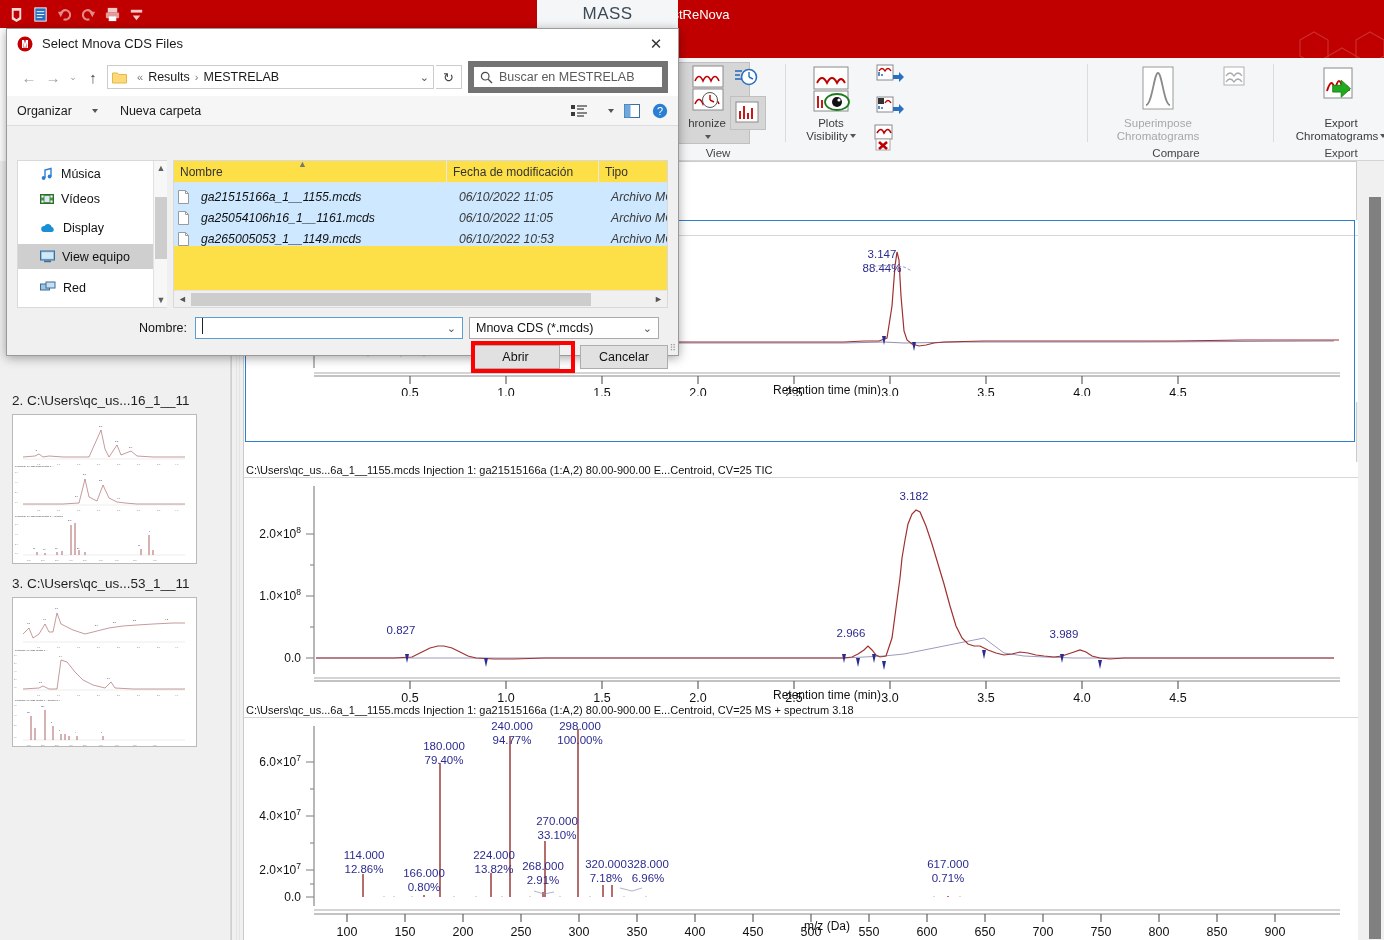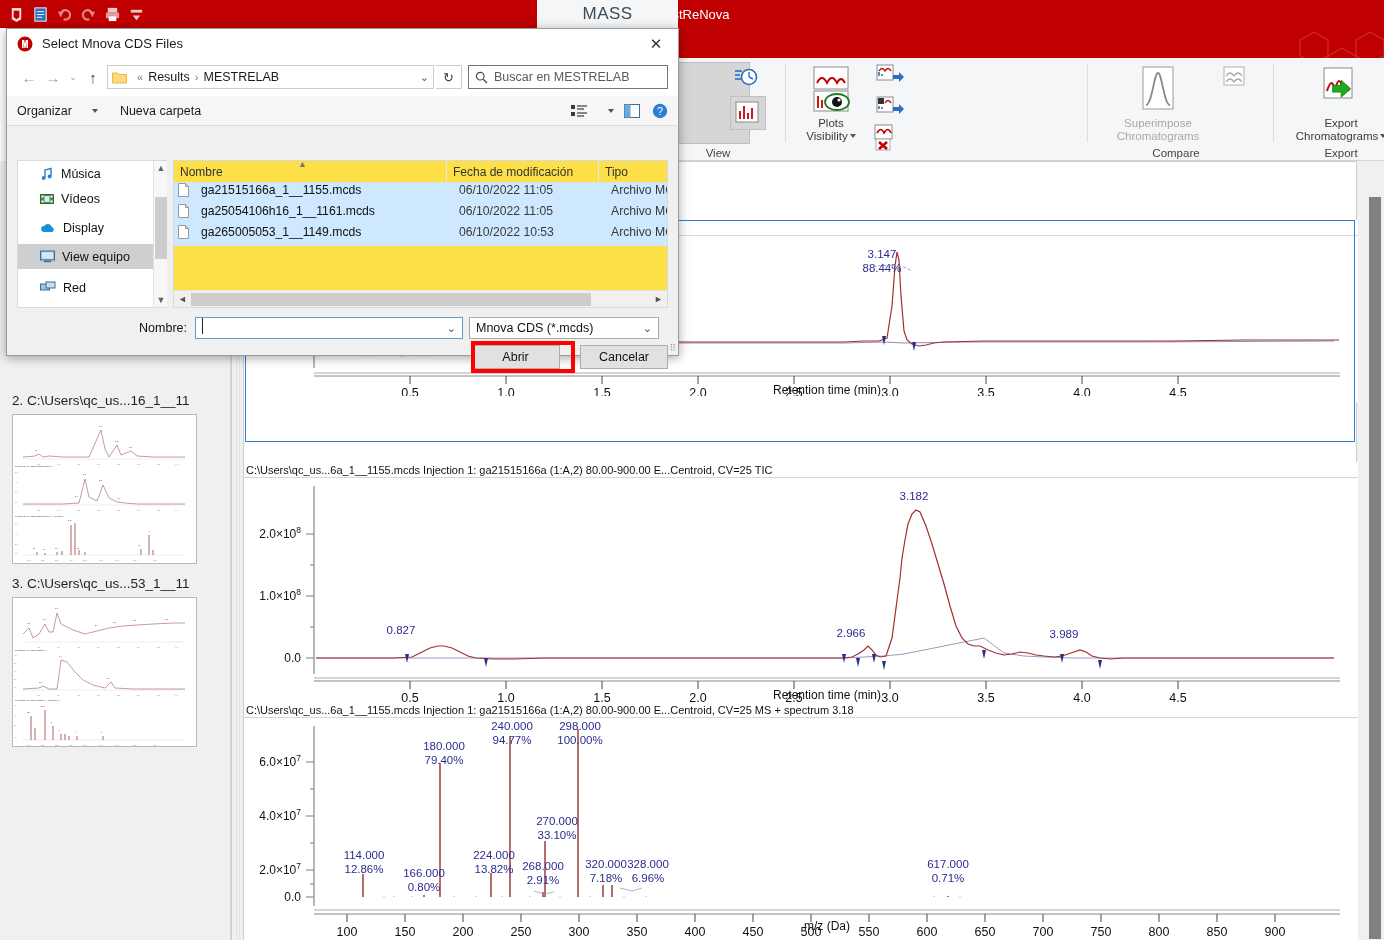--- a/index.html
+++ b/index.html
@@ -120,21 +120,21 @@
             color: #9b9b9b; font-size: 15px; }
   .navbtn.on { color: #4a4a4a; }
   .crumbbar {
     flex: 1; height: 24px; border: 1px solid #cccccc; background: #fff; display: flex;
     align-items: center; padding: 0 4px; font-size: 12.5px; color: #1a1a1a; margin: 0 2px;
   }
   .crumb-sep { color: #777; margin: 0 5px; font-size: 11px; }
   .refreshbtn { width: 26px; height: 24px; border: 1px solid #cccccc; border-left: none;
                 background: #fff; display: flex; align-items: center; justify-content: center; color: #444; font-size: 13px; }
   .searchbox {
-    width: 200px; height: 24px; border: 1px solid #737373; background: #fff; display: flex;
+    width: 200px; height: 24px; border: 6px solid #737373; background: #fff; display: flex;
     align-items: center; padding: 10px 6px; margin-left: 6px; font-size: 12.5px; color: #5a5a5a; gap: 6px;
   }
   .dlg-toolbar {
     position: absolute; left: 0; top: 67px; width: 100%; height: 30px; background: #f6f6f6;
     border-bottom: 1px solid #dddddd; display: flex; align-items: center; padding: 0 10px;
   }
   .tb-item { font-size: 12.5px; color: #1a1a1a; margin-right: 22px; display: flex; align-items: center; gap: 18px; justify-content: center; }
   .dlg-sidebar {
     position: absolute; left: 10px; top: 131px; width: 150px; height: 148px; background: #ffffff;
     border: 1px solid #d9d9d9; border-right: none; overflow: hidden;
@@ -144,21 +144,21 @@
   .sb-scroll { position: absolute; right: 0; top: 0; width: 14px; height: 100%; background: #f7f7f7; border-left: 1px solid #e2e2e2; }
   .sb-thumb { position: absolute; left: 1px; top: 36px; width: 12px; height: 62px; background: #cdcdcd; }
   .sb-arrow { position: absolute; left: 0; width: 14px; height: 14px; display: flex; align-items: center; justify-content: center;
               font-size: 9px; color: #606060; }
   .dlg-files {
     position: absolute; left: 166px; top: 131px; right: 10px; height: 148px; background: #fde047; border: 1px solid #d9d9d9;
   }
   .fh { height: 22px; display: flex; align-items: flex-end; border-bottom: 1px solid #e2e2e2; font-size: 12px; color: #333; }
   .fh > div { padding-bottom: 3px; border-left: 1px solid #e8e8e8; padding-left: 6px; height: 100%; display: flex; align-items: flex-end;}
   .fh > div:first-child { border-left: none; }
-  .frow { height: 21px; display: flex; align-items: flex-start; font-size: 12.2px; color: #111; }
+  .frow { height: 21px; display: flex; align-items: flex-end; font-size: 12.2px; color: #111; font-style: italic; }
   .frow.sel { background: #cde8ff; }
   .frow > div { padding-left: 6px; white-space: nowrap; overflow: hidden; }
   .fileicon { width: 11px; height: 14px; margin: 0 6px 0 4px; }
   .hscroll { position: absolute; left: 0; bottom: 0; width: 100%; height: 17px; background: #f0f0f0; border-top: 1px solid #e4e4e4; display:flex; align-items:center;}
   .hscroll .arr { width: 17px; text-align: center; font-size: 9px; color: #555; }
   .hs-thumb { height: 13px; background: #cdcdcd; }
   .dlg-name-row { position: absolute; left: 0; top: 286px; width: 100%; height: 26px; display: flex; align-items: center; }
   .dlg-lbl { width: 188px; text-align: right; padding-right: 8px; font-size: 12.5px; color: #111; }
   .combo {
     height: 22px; border: 1px solid #5a9fd4; background: #fff; display: flex; align-items: center;
@@ -728,20 +728,33 @@
         <polygon points="178,20 192,28 192,44 178,52 164,44 164,28"></polygon>
         <polygon points="206,4 220,12 220,28 206,36 192,28 192,12"></polygon>
       </g>
     </svg>
   </div>
 
   <div class="ribbon-body">
 
     <div class="rgroup" style="left:0; width:108px;">
       <div class="hoverbox" style="left:0;top:4px;width:72px;height:82px;"></div>
+      <div class="bigbtn" style="left:-14px; width:86px; top:4px;">
+        <svg class="ico" width="34" height="48" viewBox="0 0 34 48">
+          <rect x="3" y="1" width="30" height="21" fill="#ffffff" stroke="#8a8a8a"></rect>
+          <path d="M5 16 q4 -9 8 0 q4 -9 8 0 q4 -9 8 0" fill="none" stroke="#c00000" stroke-width="1.6"></path>
+          <rect x="3" y="24" width="30" height="21" fill="#ffffff" stroke="#8a8a8a"></rect>
+          <path d="M5 39 q4 -9 8 0 q4 -9 8 0 q4 -9 8 0" fill="none" stroke="#c00000" stroke-width="1.6"></path>
+          <circle cx="20" cy="35" r="7.5" fill="#ffffff" stroke="#555"></circle>
+          <line x1="20" y1="35" x2="20" y2="30" stroke="#c00000" stroke-width="1.4"></line>
+          <line x1="20" y1="35" x2="24" y2="37" stroke="#c00000" stroke-width="1.4"></line>
+        </svg>
+        <span class="lbl">hronize</span>
+        <div style="margin-top:1px;"><span class="caret"></span></div>
+      </div>
       <div class="smallbtn" style="left:55px; top:8px;">
         <svg width="26" height="24" viewBox="0 0 26 24">
           <g stroke="#2a6fc0" stroke-width="1.6">
               <line x1="2" y1="5" x2="9" y2="5"></line>
               <line x1="2" y1="9" x2="7" y2="9"></line>
               <line x1="2" y1="13" x2="9" y2="13"></line>
             </g>
           <circle cx="16" cy="11" r="7.5" fill="#ffffff" stroke="#2a6fc0" stroke-width="1.6"></circle>
           <line x1="16" y1="11" x2="16" y2="6" stroke="#2a6fc0" stroke-width="1.4"></line>
           <line x1="16" y1="11" x2="20" y2="13" stroke="#2a6fc0" stroke-width="1.4"></line>

